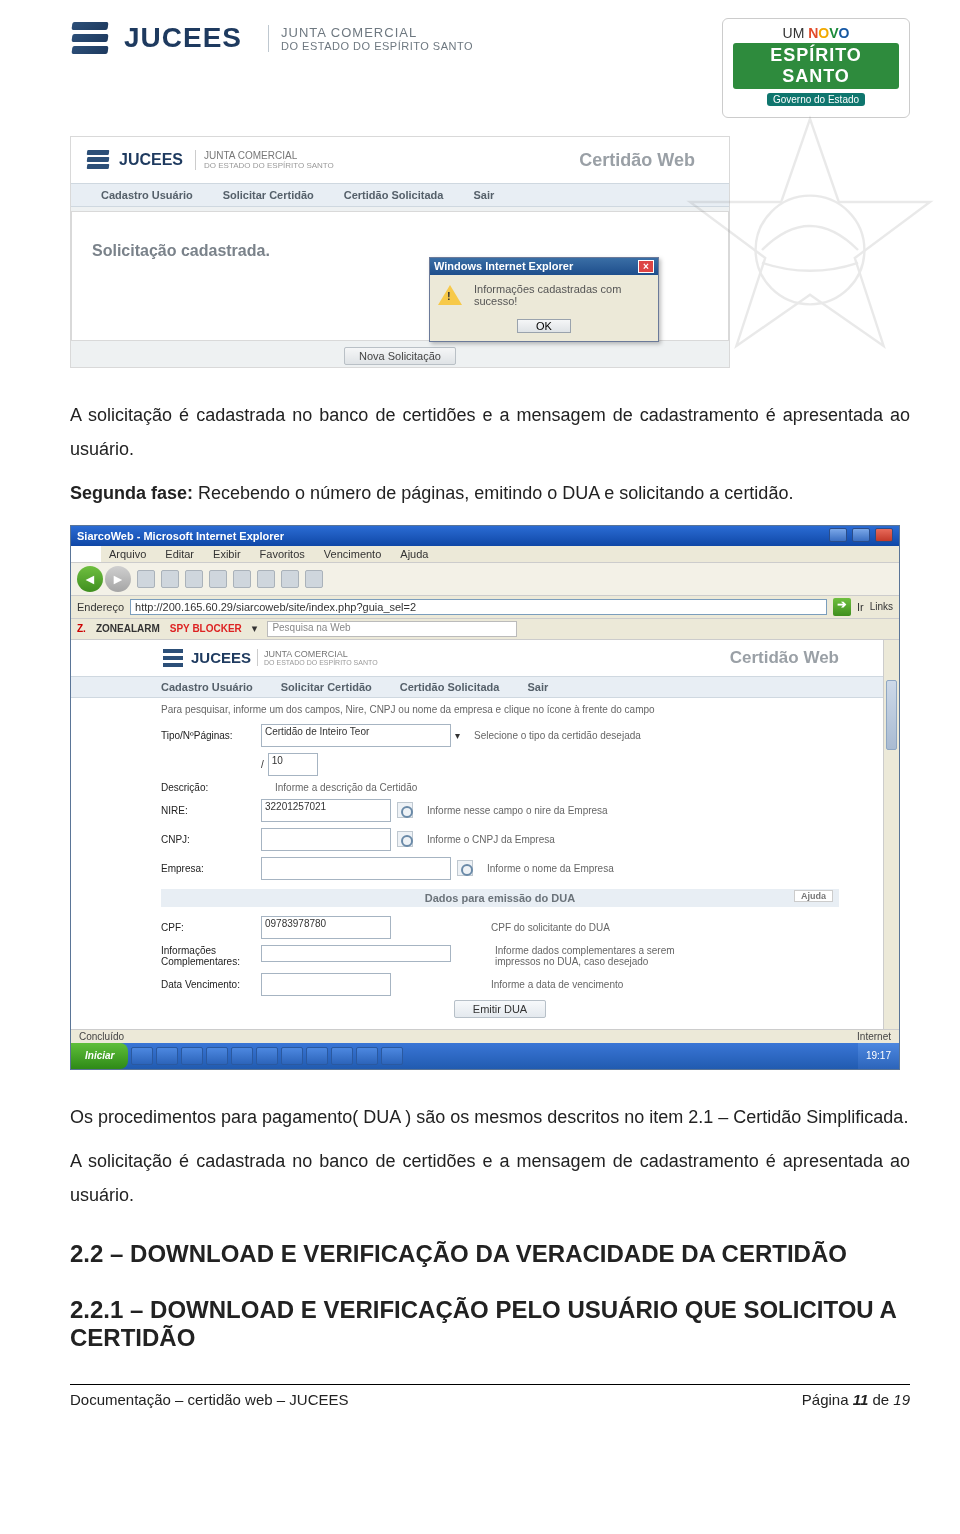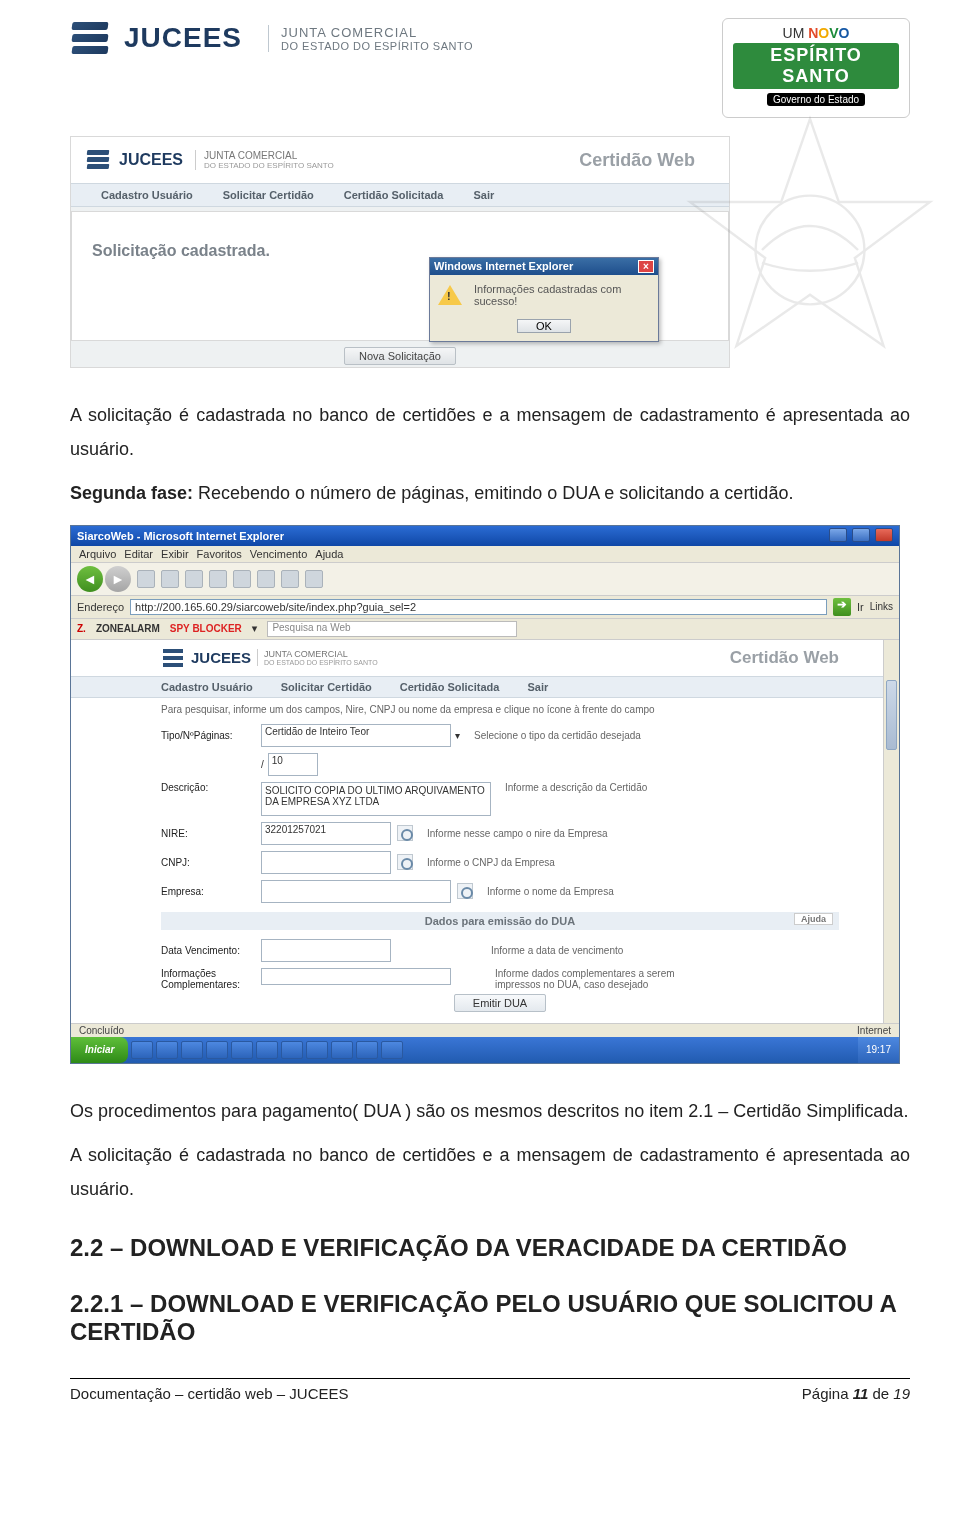--- a/index.html
+++ b/index.html
@@ -52,21 +52,21 @@
   .es-banner .novo .um{font-weight:400;}
   .es-banner .novo .n{color:#e24a2a;}
   .es-banner .novo .o{color:#f2a900;}
   .es-banner .novo .v{color:#1b8a3a;}
   .es-banner .novo .o2{color:#1457a6;}
   .es-banner .espir{
     background:#2e8b3d; color:#fff; font-weight:800; font-size:18px;
     letter-spacing:1px; padding:2px 6px; border-radius:3px; display:inline-block;
     margin-top:2px;
   }
-  .es-banner .gov{ background:#000000; color:#fff; font-size:10px; padding:1px 6px; border-radius:3px; display:inline-block; margin-top:3px;}
+  .es-banner .gov{ background:#0f766e; color:#fff; font-size:10px; padding:1px 6px; border-radius:3px; display:inline-block; margin-top:3px;}
   
   .shot1 {
     width: 660px;
     border:1px solid #d9d9d9;
     background:#eef1f2;
     margin-top:8px;
     font-size:12px;
     color:#555;
     position:relative;
   }
@@ -140,21 +140,21 @@
   .shot2 .titlebar{
     background:linear-gradient(#2b6cd4,#0f47a6); color:#fff;
     display:flex; justify-content:space-between; align-items:center;
     padding:2px 6px; font-size:11px; font-weight:700;
   }
   .shot2 .titlebar .winbtns span{
     display:inline-block; width:18px; height:14px; background:linear-gradient(#7aa7e8,#3b6fc2);
     border:1px solid #2a4d8a; margin-left:2px; border-radius:2px;
   }
   .shot2 .titlebar .winbtns .close{background:linear-gradient(#e86a5a,#c2392a);}
-  .shot2 .menubar{background:#ece9d8; padding:2px 8px; display:flex; gap:8px; color:#333;}
+  .shot2 .menubar{background:#ece9d8; padding:2px 8px; display:flex; gap:19px; color:#333;margin-left:30px;}
   .shot2 .toolbar{
     background:#f3f1e7; border-top:1px solid #ccc;border-bottom:1px solid #ccc;
     display:flex; gap:6px; padding:3px 6px; align-items:center;
   }
   .shot2 .toolbar .nav{display:flex;gap:2px;align-items:center;}
   .shot2 .toolbar .circ{width:26px;height:26px;border-radius:50%;display:flex;align-items:center;justify-content:center;color:#fff;font-size:14px;font-weight:700;}
   .shot2 .toolbar .back{background:linear-gradient(#6fbf3f,#3f8f1f);}
   .shot2 .toolbar .fwd{background:linear-gradient(#cfcfcf,#a5a5a5);}
   .shot2 .toolbar .tico{width:18px;height:18px;background:#cfd6dd;border:1px solid #aab2ba;border-radius:2px;}
   .shot2 .addr{display:flex;align-items:center;gap:6px;background:#ece9d8;padding:2px 6px;border-bottom:1px solid #ccc;}
@@ -387,21 +387,20 @@
           <span style="margin-left:4px;">▾</span>
           <span class="hint">Selecione o tipo da certidão desejada</span>
         </div>
         <div class="row">
           <span class="lbl"></span>
           <span style="margin-right:4px;">/</span>
           <span class="inp small">10</span>
         </div>
         <div class="row" style="align-items:flex-start;">
           <span class="lbl">Descrição:</span>
-          <span class="txt">SOLICITO COPIA DO ULTIMO ARQUIVAMENTO DA EMPRESA XYZ LTDA</span>
           <span class="hint">Informe a descrição da Certidão</span>
         </div>
         <div class="row">
           <span class="lbl">NIRE:</span>
           <span class="inp" style="width:130px;">32201257021</span>
           <span class="ic"></span>
           <span class="hint">Informe nesse campo o nire da Empresa</span>
         </div>
         <div class="row">
           <span class="lbl">CNPJ:</span>
@@ -415,28 +414,33 @@
           <span class="ic"></span>
           <span class="hint">Informe o nome da Empresa</span>
         </div>
 
         <div class="sect">
           <span>Dados para emissão do DUA</span>
           <span class="help">Ajuda</span>
         </div>
 
         <div class="row">
-          <span class="lbl" style="line-height:1.1;">Data Vencimento:</span>
-          <span class="inp" style="width:130px;"></span>
-          <span class="hint" style="margin-left:100px;">Informe a data de vencimento</span>
+          <span class="lbl">CPF:</span>
+          <span class="inp" style="width:130px;">09783978780</span>
+          <span class="hint" style="margin-left:100px;">CPF do solicitante do DUA</span>
         </div>
         <div class="row" style="align-items:flex-start;">
           <span class="lbl" style="line-height:1.1;">Informações Complementares:</span>
           <span class="inp" style="width:190px;height:17px;"></span>
           <span class="hint" style="margin-left:44px;max-width:220px;">Informe dados complementares a serem impressos no DUA, caso desejado</span>
+        </div>
+        <div class="row">
+          <span class="lbl" style="line-height:1.1;">Data Vencimento:</span>
+          <span class="inp" style="width:130px;"></span>
+          <span class="hint" style="margin-left:100px;">Informe a data de vencimento</span>
         </div>
 
         <div class="emit"><span class="b">Emitir DUA</span></div>
       </div>
     </div>
 
     <div class="statusbar">
       <span>Concluído</span>
       <span>Internet</span>
     </div>

